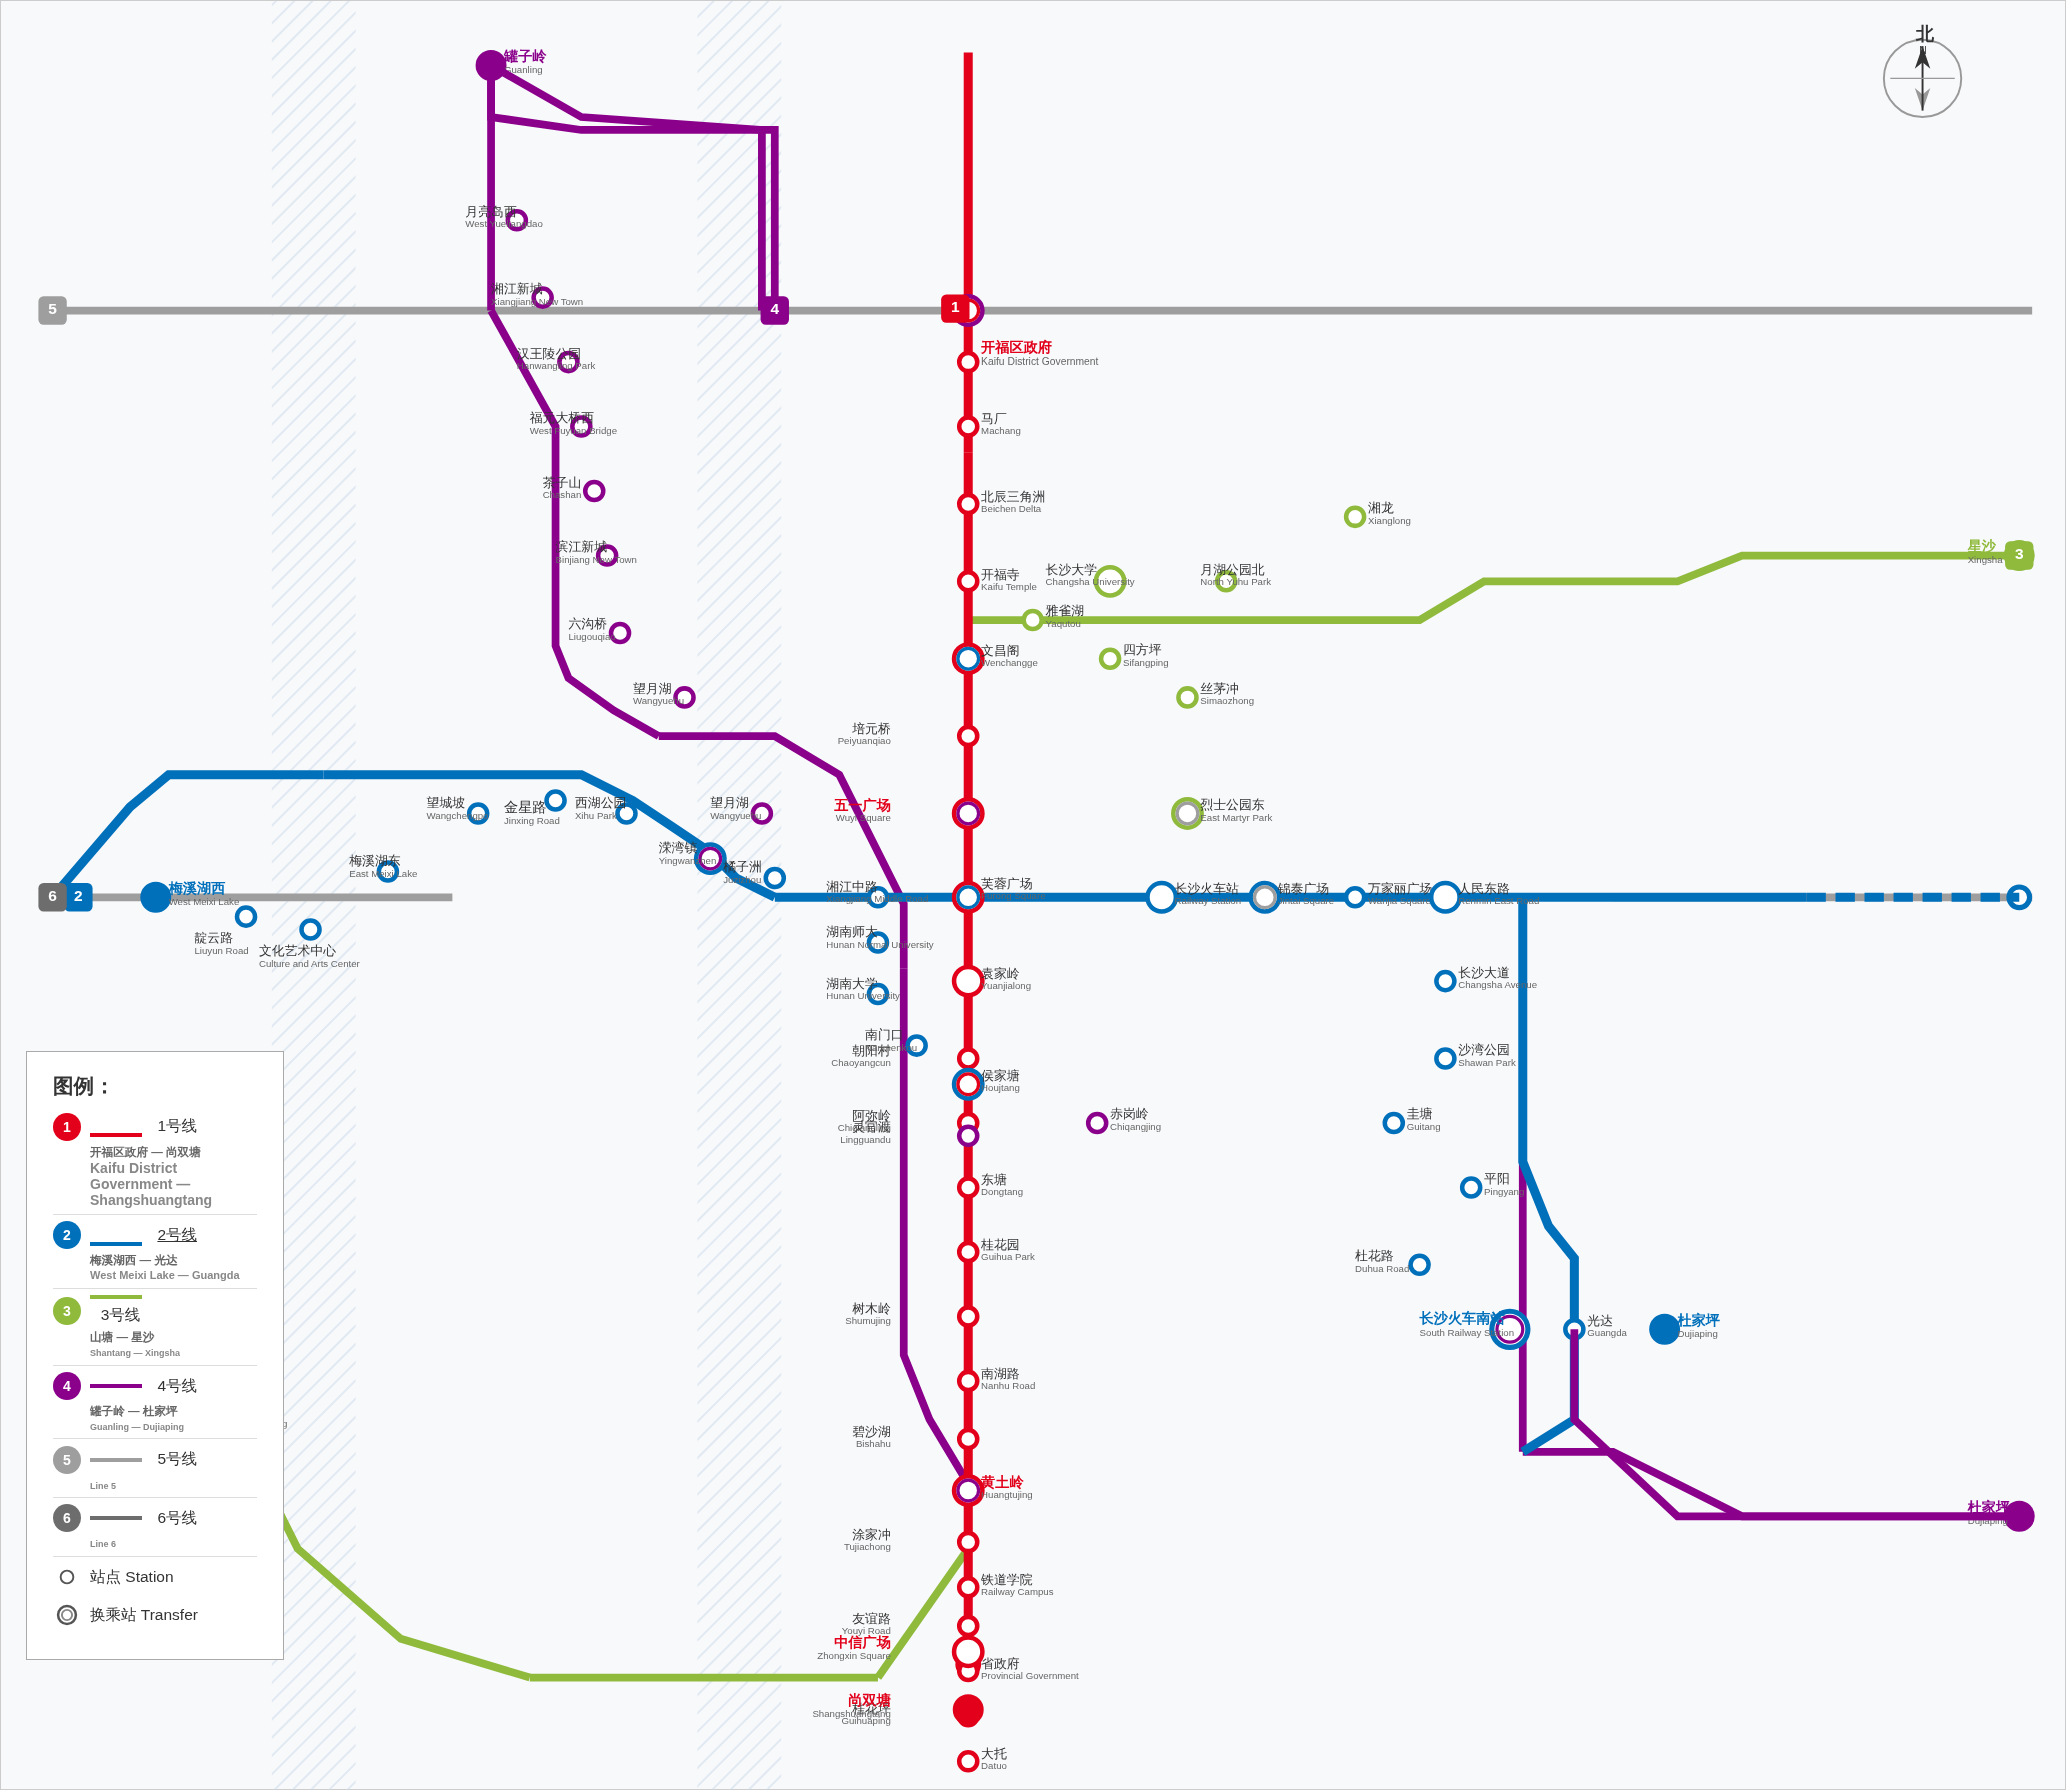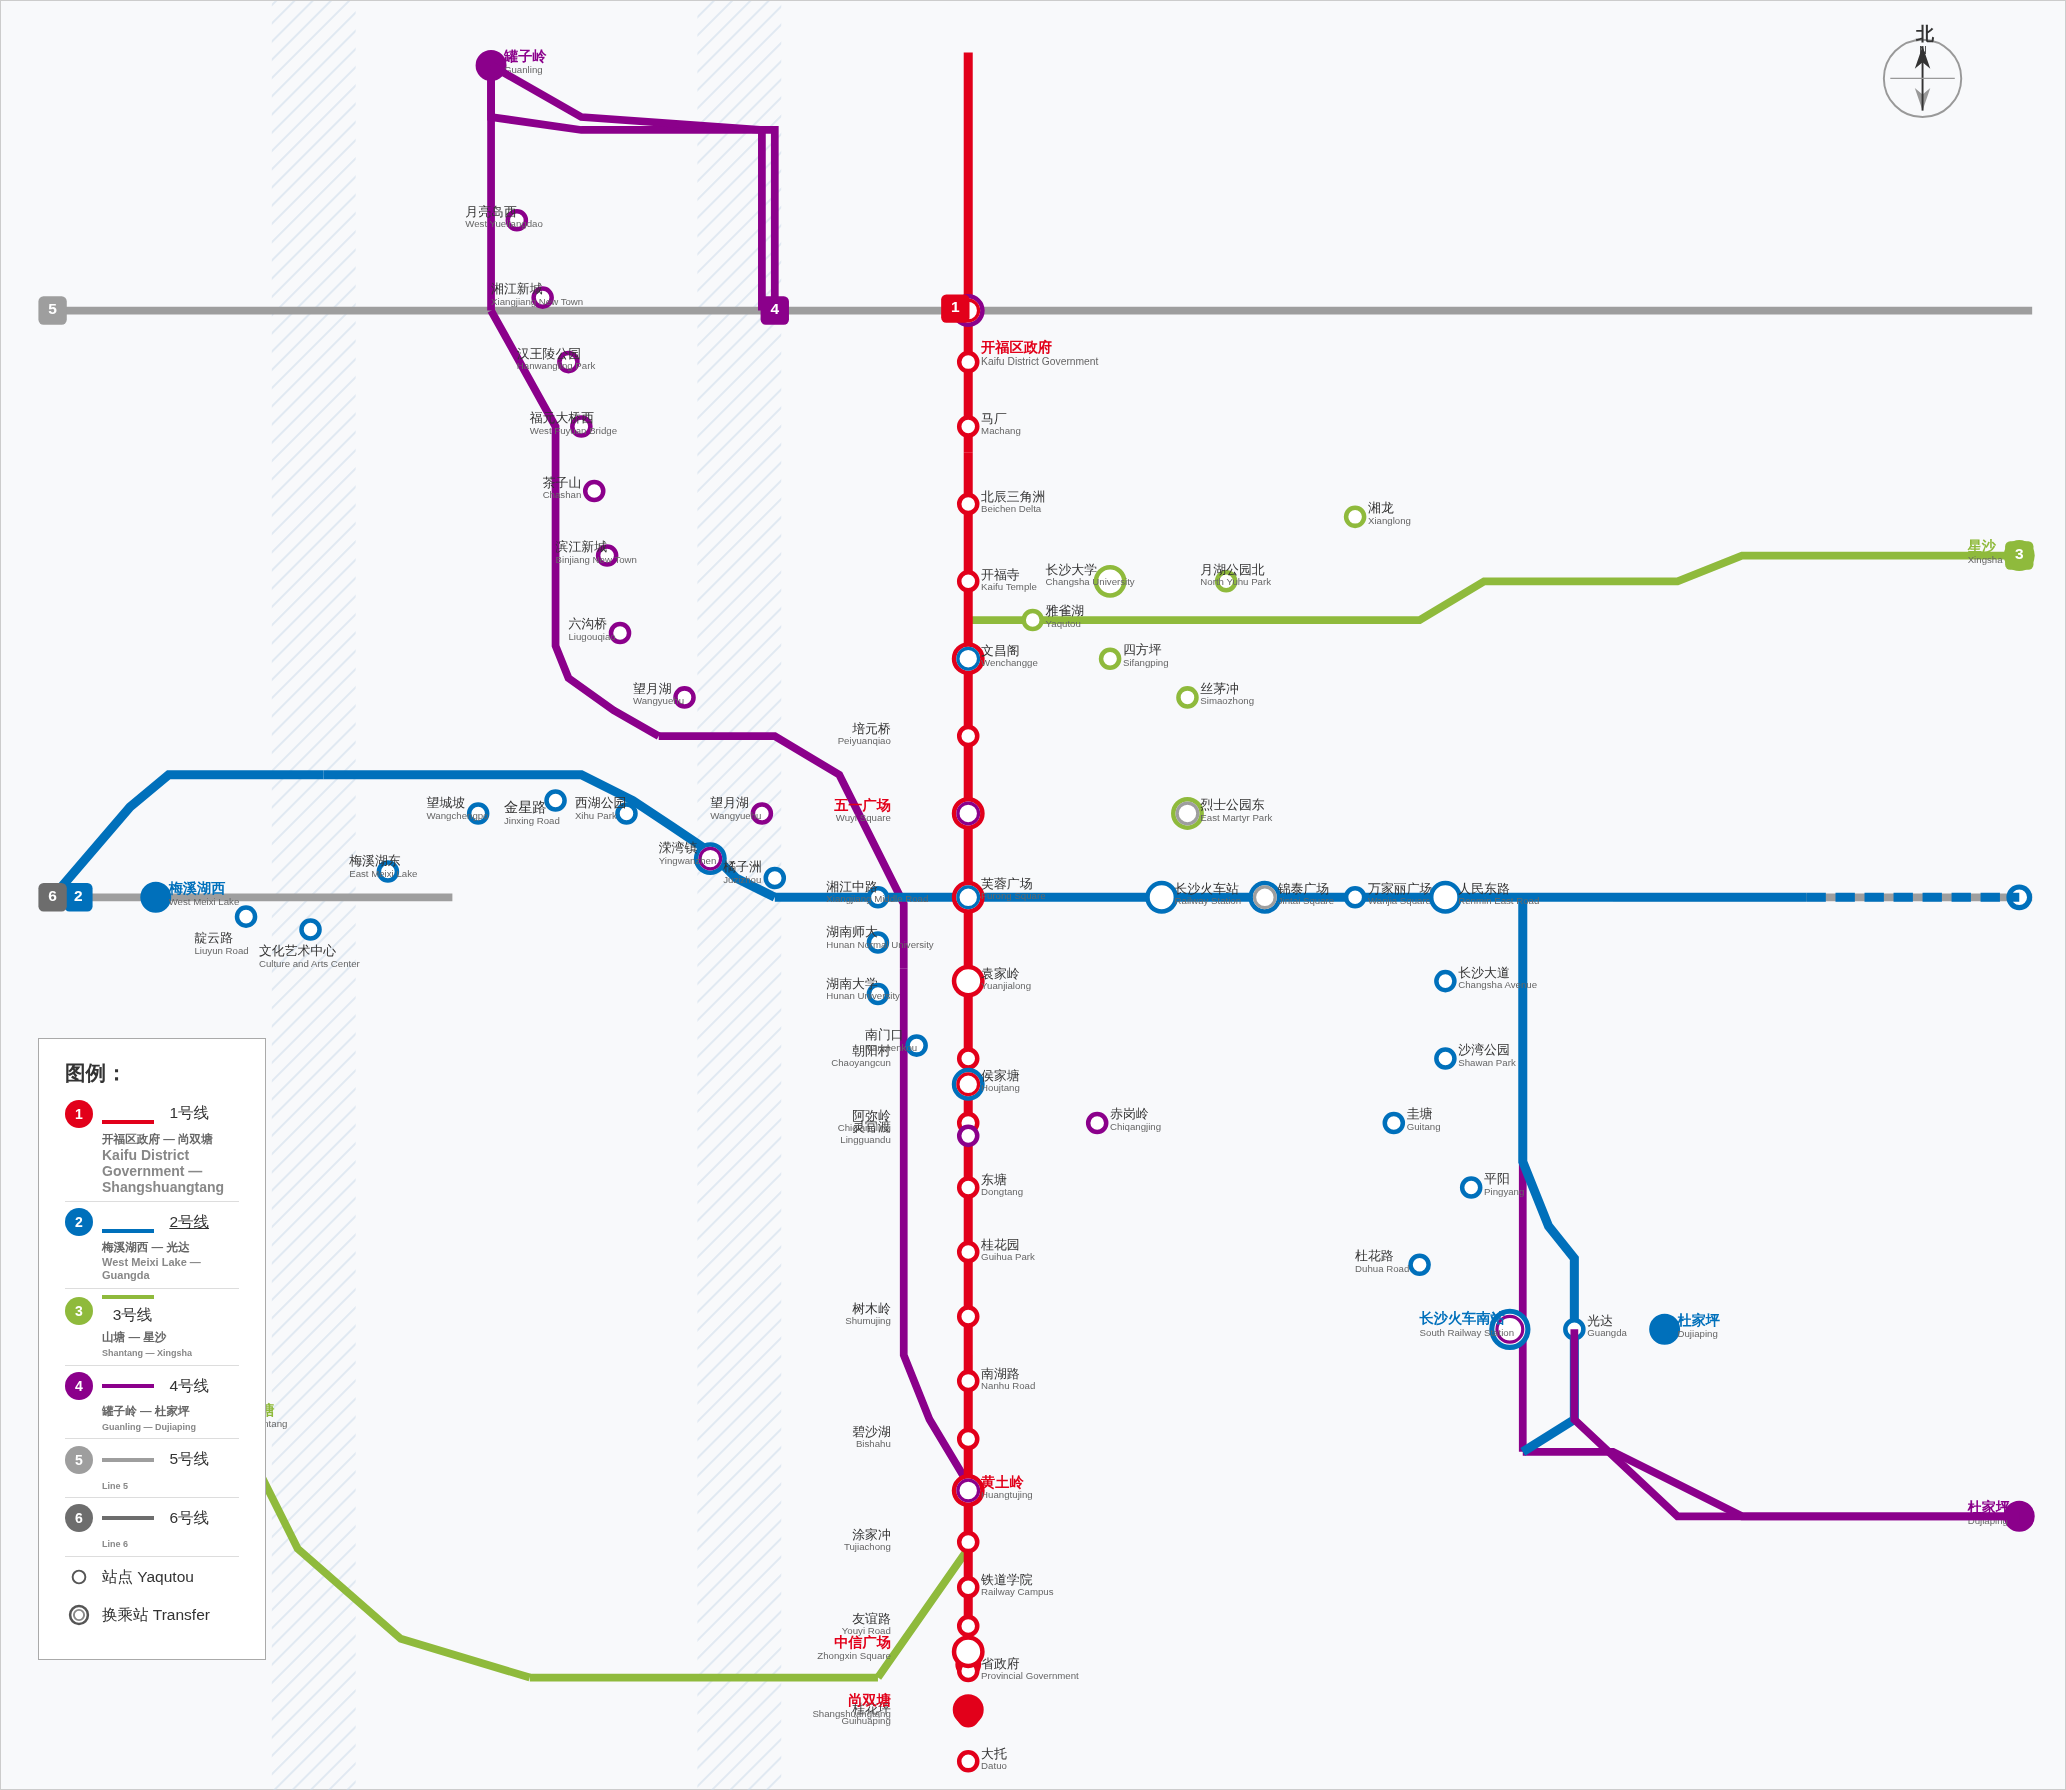--- a/index.html
+++ b/index.html
@@ -19,25 +19,25 @@
     }
     svg#metro-map {
       position: absolute;
       top: 0; left: 0;
       width: 2066px;
       height: 1790px;
     }
     .legend-box {
       position: absolute;
       bottom: 129px;
-      left: 37px;
+      left: 25px;
       background: white;
       border: 1px solid #aaa;
       padding: 19.3px 26px;
-      width: 228px;
+      width: 258px;
     }
     .legend-title {
       font-size: 20.6px;
       font-weight: bold;
       margin-bottom: 13px;
       color: #333;
     }
     .legend-item {
       display: flex;
       align-items: center;
@@ -562,21 +562,21 @@
     <div class="legend-sub">
       <span style="font-size:9px;color:#888">Line 6</span>
     </div>
 
     <hr class="legend-divider">
 
     <div class="legend-item">
       <svg width="28" height="28" style="margin-right:9px;flex-shrink:0;" viewBox="0 0 44 44">
         <circle cx="22" cy="22" r="10" fill="white" stroke="#555" stroke-width="3"></circle>
       </svg>
-      <span>站点 Yaqutou</span>
+      <span>站点 Station</span>
     </div>
     <div class="legend-item">
       <svg width="28" height="28" style="margin-right:9px;flex-shrink:0;" viewBox="0 0 44 44">
         <circle cx="22" cy="22" r="14" fill="white" stroke="#555" stroke-width="4"></circle>
         <circle cx="22" cy="22" r="8" fill="white" stroke="#888" stroke-width="3"></circle>
       </svg>
       <span>换乘站 Transfer</span>
     </div>
   </div>
 </div>

